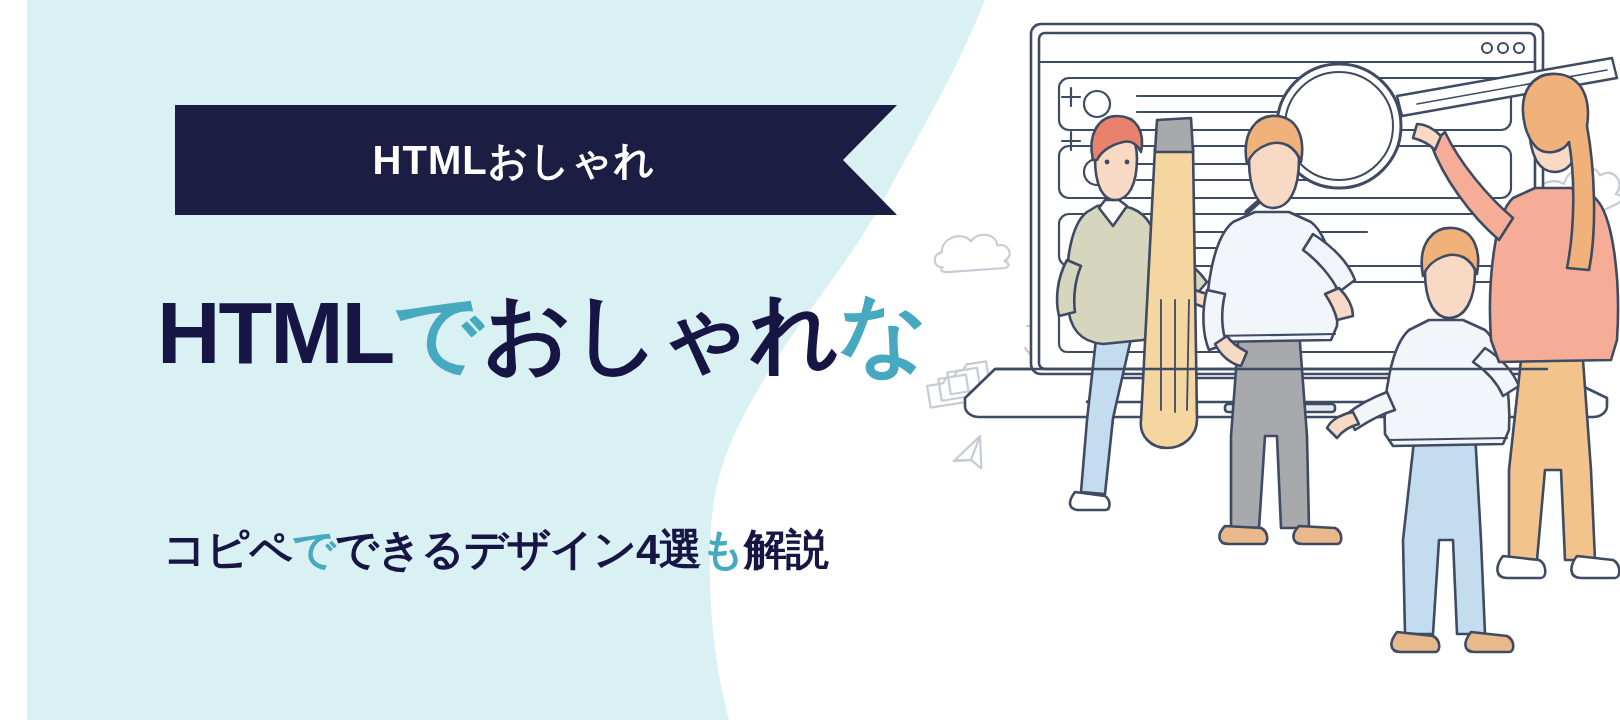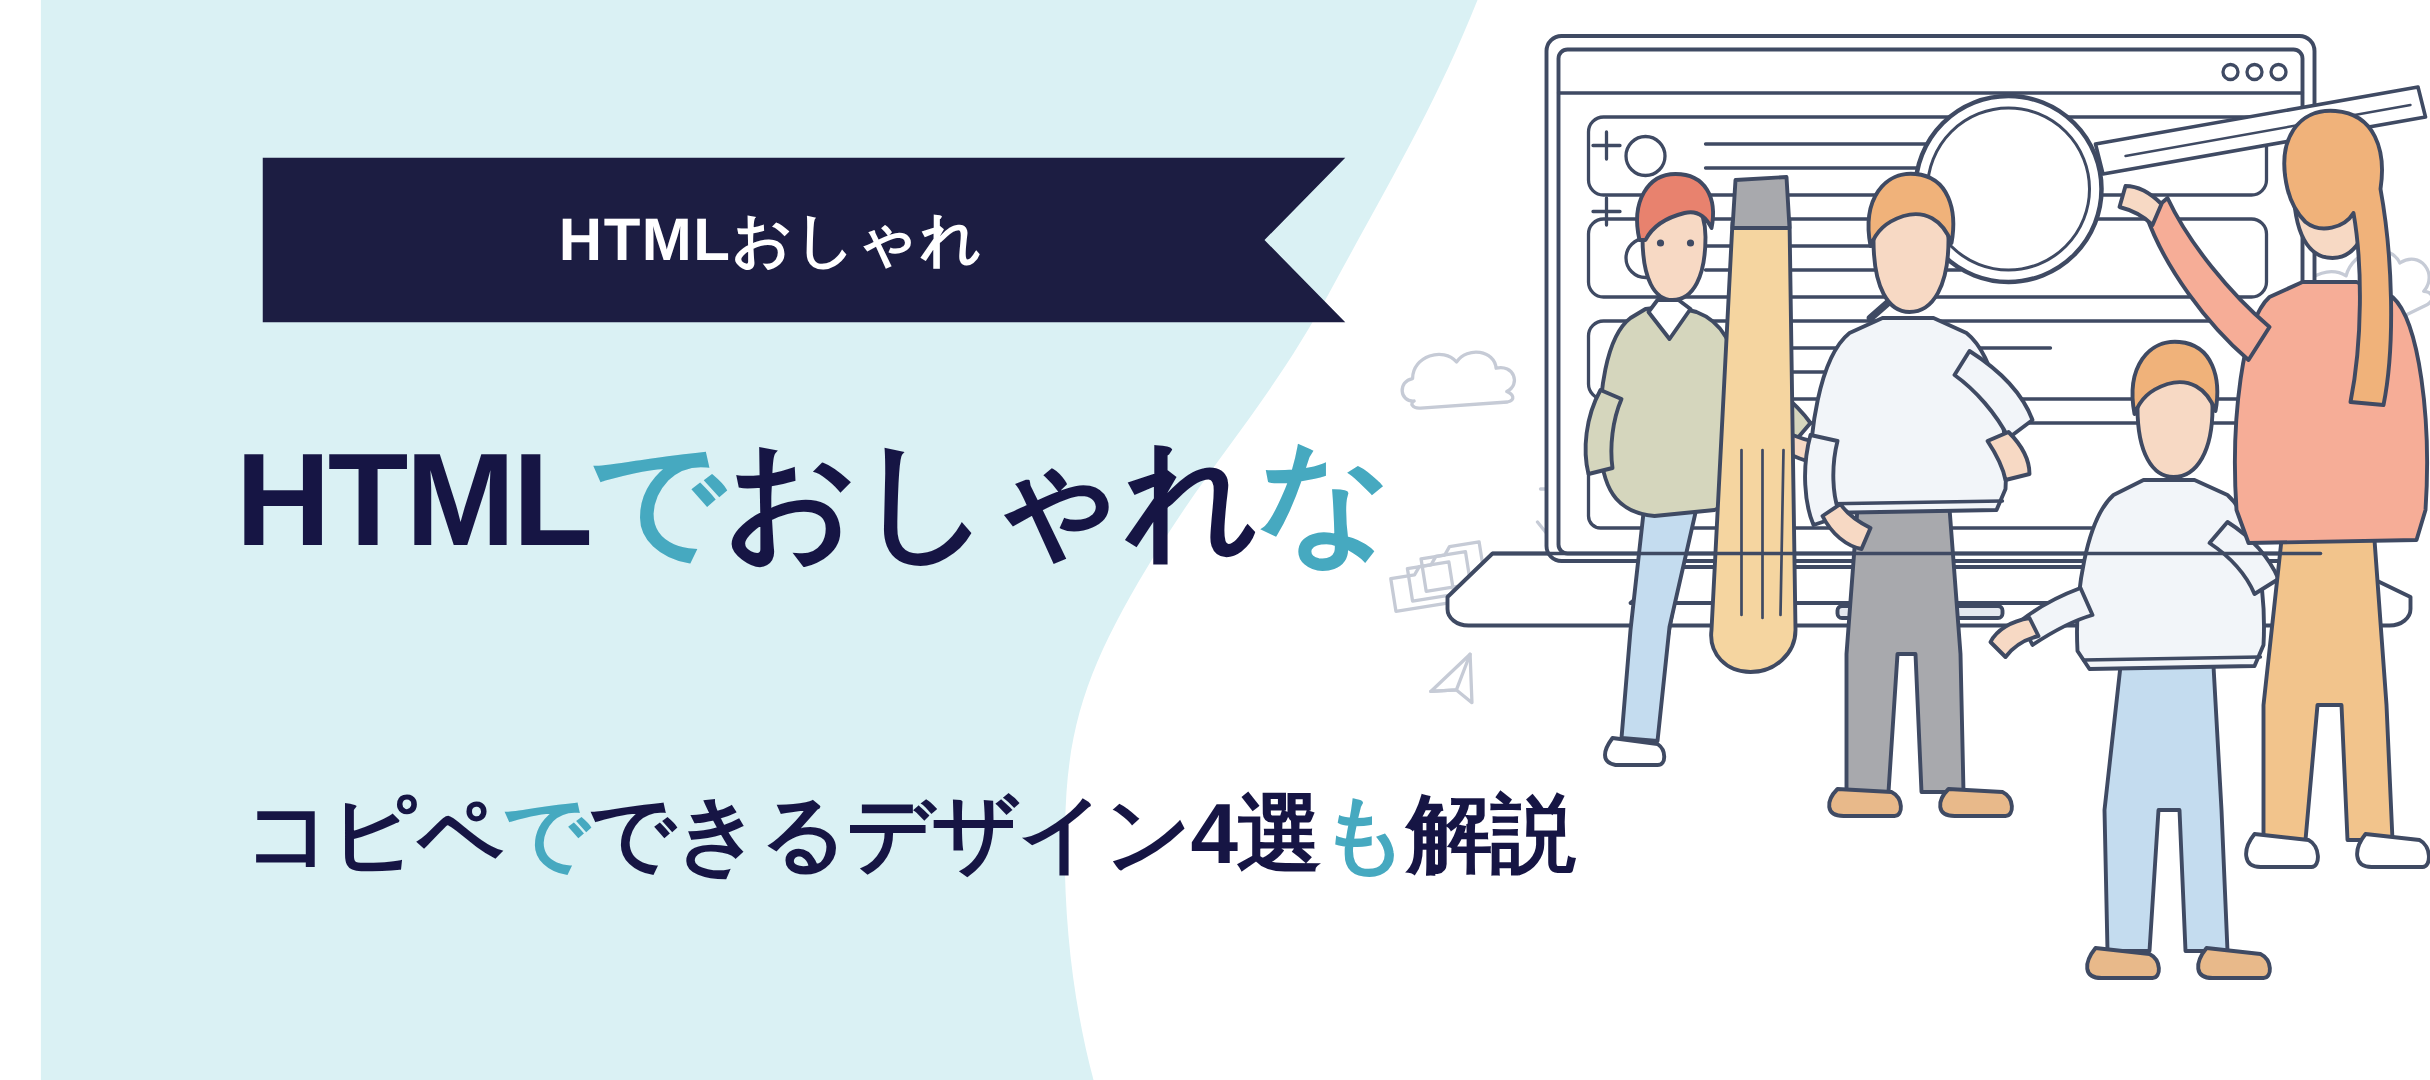--- a/index.html
+++ b/index.html
@@ -55,21 +55,21 @@
     display:block;
   }
   .h-line.l2{ margin-top:10px; }
   .h-line .accent{ color:#46A9C0; }
   .h-line .latin{ letter-spacing:-2px; }
 
   .subline{
     position:absolute;
     left:136px; top:528px;
     z-index:6;
-    font-size:57px;
+    font-size:43px;
     font-weight:800;
     letter-spacing:-1px;
     color:#161544;
     white-space:nowrap;
     line-height:1;
   }
   .subline .accent{ color:#46A9C0; }
 
   
   .illustration{

